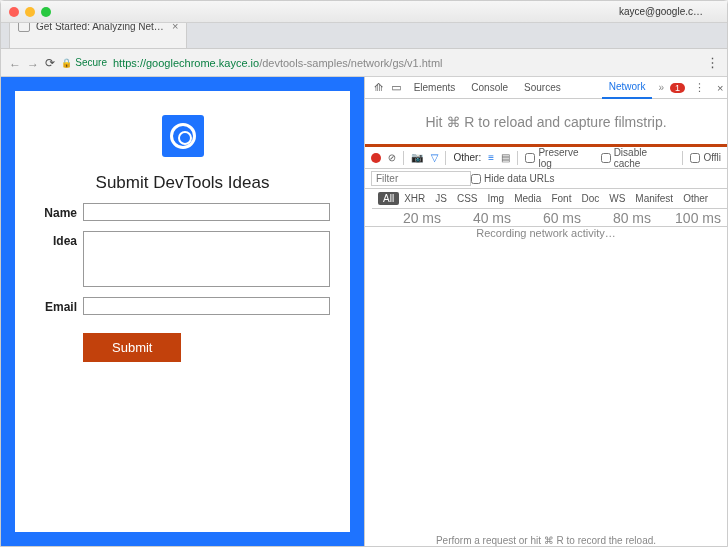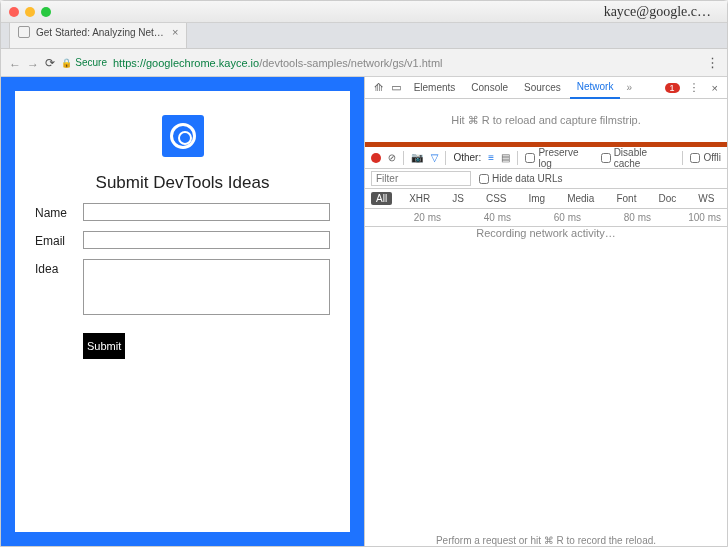--- a/index.html
+++ b/index.html
@@ -6,25 +6,25 @@
 body { background: #f0f0f0; width: 728px; height: 547px; overflow: hidden; }
 .window { width: 728px; height: 547px; background: #fff; border: 1px solid #ccc; border-radius: 4px 4px 0 0; display: flex; flex-direction: column; box-shadow: 0 2px 8px rgba(0,0,0,0.15); }
 
 
 .titlebar { height: 22px; background: linear-gradient(#f6f6f6,#e8e8e8); border-bottom: 1px solid #d0d0d0; display: flex; align-items: center; padding: 0 8px; position: relative; }
 .traffic { display: flex; gap: 6px; }
 .dot { width: 10px; height: 10px; border-radius: 50%; }
 .dot.red { background: #ff5f57; }
 .dot.yellow { background: #febc2e; }
 .dot.green { background: #28c840; }
-.user { position: absolute; right: 16px; font-size: 14px; color: #333; font-family: Liberation Serif, serif; }
+.user { position: absolute; right: 24px; font-size: 10px; color: #333; }
 
 
 .tabstrip { height: 26px; background: #dfe1e5; display: flex; align-items: flex-end; padding-left: 8px; border-bottom: 1px solid #ccc; }
-.tab { background: #f2f2f2; border: 1px solid #ccc; border-bottom: none; border-radius: 3px 3px 0 0; height: 22px; padding: 16px 8px; display: flex; align-items: center; gap: 6px; font-size: 10px; color: #444; max-width: 190px; }
+.tab { background: #f2f2f2; border: 1px solid #ccc; border-bottom: none; border-radius: 3px 3px 0 0; height: 22px; padding: 16px 8px; display: flex; align-items: flex-end; gap: 6px; font-size: 10px; color: #444; max-width: 190px; }
 .tab .favicon { width: 12px; height: 12px; border: 1px solid #999; border-radius: 2px; display: flex; align-items: center; justify-content: center; font-size: 8px; }
 .tab .label { white-space: nowrap; overflow: hidden; text-overflow: ellipsis; max-width: 130px; }
 .tab .close { font-size: 11px; color: #777; cursor: pointer; }
 
 
 .addrbar { height: 28px; background: #f2f2f2; border-bottom: 1px solid #d0d0d0; display: flex; align-items: center; padding: 0 8px; gap: 6px; font-size: 11px; }
 .navarrow { color: #888; font-size: 12px; }
 .reload { color: #555; font-size: 12px; }
 .secure { color: #0b8043; font-size: 10px; display: flex; align-items: center; gap: 3px; }
 .secure .lock { font-size: 9px; }
@@ -38,49 +38,49 @@
 
 
 .page { width: 50%; background: #1e73ff; padding: 14px; overflow: hidden; }
 .card { background: #fff; width: 100%; height: 100%; padding: 18px 20px; display: flex; flex-direction: column; align-items: center; }
 .logo { width: 42px; height: 42px; background: #1e73ff; border-radius: 3px; display: flex; align-items: center; justify-content: center; margin-top: 6px; }
 .logo-inner { width: 26px; height: 26px; border: 3px solid #fff; border-radius: 50%; position: relative; }
 .logo-inner::after { content: ""; position: absolute; top: 5px; left: 5px; width: 10px; height: 10px; border: 2px solid #fff; border-radius: 50%; }
 .card h1 { font-size: 17px; font-weight: 400; color: #222; margin: 16px 0 10px; }
 .form { width: 100%; }
 .row { display: flex; align-items: flex-start; margin-bottom: 10px; }
-.row label { width: 48px; text-align: left; font-size: 12px; color: #222; padding-right: 6px; padding-top: 3px; }
+.row label { width: 48px; text-align: right; font-size: 12px; color: #222; padding-right: 6px; padding-top: 3px; font-weight: bold; }
 .row input, .row textarea { flex: 1; border: 1px solid #999; font-size: 11px; padding: 2px 3px; font-family: inherit; }
 .row input { height: 18px; }
 .row textarea { height: 56px; resize: none; }
-.submit { background: #000000; color: #fff; border: none; font-size: 11px; padding: 7px 4px; margin: 8px 0 0 48px; cursor: pointer; }
+.submit { background: #c2410c; color: #fff; border: none; font-size: 13px; padding: 7px 29px; margin: 8px 0 0 48px; cursor: pointer; }
 
 
 .devtools { width: 50%; background: #fff; border-left: 1px solid #ccc; display: flex; flex-direction: column; font-size: 10px; color: #333; overflow: hidden; }
 .dt-tabs { height: 22px; border-bottom: 1px solid #ccc; display: flex; align-items: center; padding: 0 6px; gap: 2px; }
 .dt-ico { color: #666; font-size: 11px; padding: 0 3px; }
 .dt-tab { padding: 0 7px; height: 22px; display: flex; align-items: center; color: #555; cursor: pointer; }
-.dt-tab.active { color: #1a73e8; border-bottom: 2px solid #1a73e8; }
+.dt-tab.active { color: #1a73e8; border-bottom: 2px solid #1a73e8; margin-left: 32px; }
 .dt-chev { color: #888; padding: 0 4px; }
 .dt-right { margin-left: auto; display: flex; align-items: center; gap: 6px; }
 .err-badge { background: #d93025; color: #fff; border-radius: 8px; font-size: 9px; padding: 0 5px; }
-.filmstrip { height: 48px; display: flex; align-items: center; justify-content: center; color: #888; font-size: 11px; border-bottom: 5px solid #c2410c; }
+.filmstrip { height: 48px; display: flex; align-items: center; justify-content: center; color: #888; font-size: 14px; border-bottom: 3px solid #c2410c; }
 .net-toolbar { height: 22px; border-bottom: 1px solid #ccc; display: flex; align-items: center; padding: 0 6px; gap: 7px; }
 .rec { width: 10px; height: 10px; background: #d93025; border-radius: 50%; }
 .tb-ico { color: #666; font-size: 10px; }
 .tb-ico.blue { color: #1a73e8; }
 .divider { width: 1px; height: 14px; background: #ccc; }
 .cb { display: flex; align-items: center; gap: 3px; color: #555; }
 .cb input { width: 10px; height: 10px; }
-.filterrow { height: 20px; border-bottom: 1px solid #ccc; display: flex; align-items: center; padding: 0 6px; gap: 8px; }
+.filterrow { height: 20px; border-bottom: 1px solid #ccc; display: flex; align-items: center; padding: 0 6px; }
 .filterrow input.filter { border: 1px solid #ccc; height: 15px; width: 100px; font-size: 10px; padding: 0 4px; }
-.typerow { height: 20px; border-bottom: 1px solid #ccc; display: flex; align-items: center; padding: 0 6px; gap: 12px; }
+.typerow { height: 20px; border-bottom: 1px solid #ccc; display: flex; align-items: center; padding: 0 6px; gap: 0; margin-left: 7px; }
 .chip { padding: 1px 5px; color: #555; cursor: pointer; border-radius: 2px; }
 .chip.active { background: #555; color: #fff; }
-.timeline { height: 18px; border-bottom: 1px solid #ccc; display: flex; align-items: center; padding: 0 6px; color: #888; font-size: 10px; }
+.timeline { height: 18px; border-bottom: 1px solid #ccc; display: flex; align-items: center; padding: 0 6px; color: #888; font-size: 14px; }
 .timeline span { flex: 1; text-align: right; }
 .net-body { flex: 1; display: flex; flex-direction: column; align-items: center; justify-content: space-between; color: #888; gap: 4px; }
 .net-body .l1 { font-size: 11px; }
 .net-body .l2 { font-size: 10px; }
 </style>
 </head>
 <body>
 
 <div class="window">
 
@@ -122,26 +122,26 @@
         <div class="logo">
             <div class="logo-inner"></div>
           </div>
         <h1>Submit DevTools Ideas</h1>
         <div class="form">
           <div class="row">
             <label>Name</label>
             <input type="text" style="">
           </div>
           <div class="row">
+            <label>Idea</label>
+            <textarea style=""></textarea>
+          </div>
+          <div class="row">
             <label>Email</label>
             <input type="text" style="">
-          </div>
-          <div class="row">
-            <label>Idea</label>
-            <textarea style=""></textarea>
           </div>
           <button class="submit">Submit</button>
         </div>
       </div>
     </div>
 
     <div class="devtools">
 
       <div class="dt-tabs">
         <span class="dt-ico">⟰</span>

